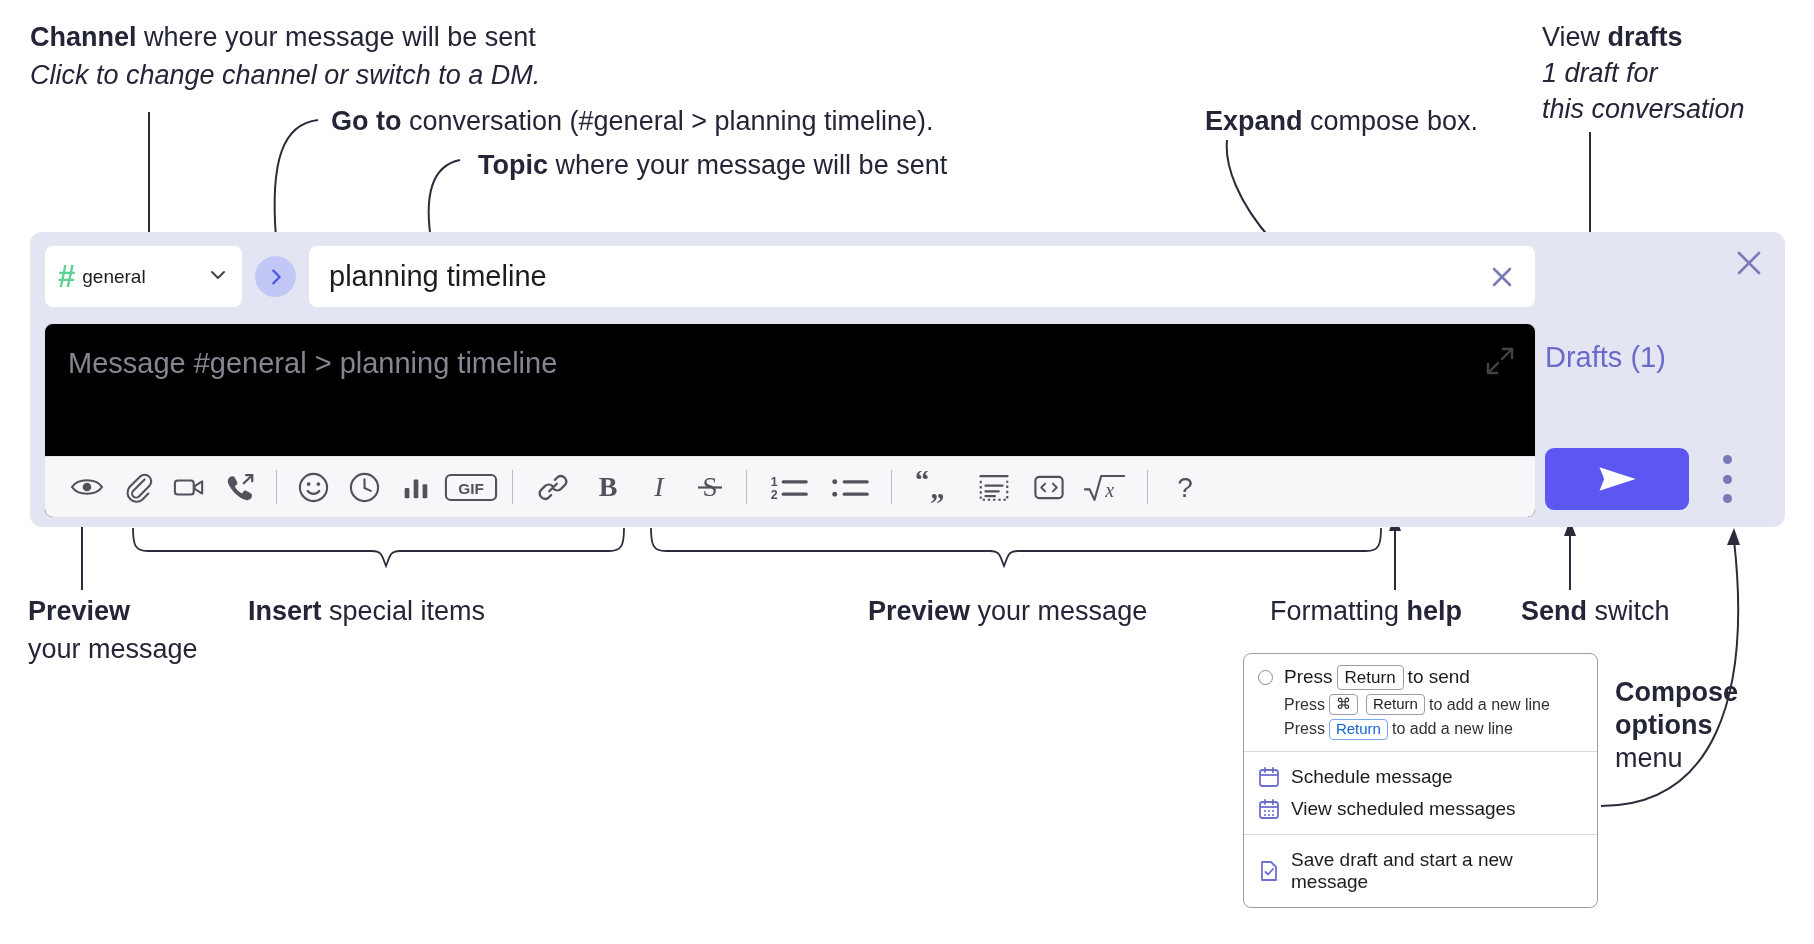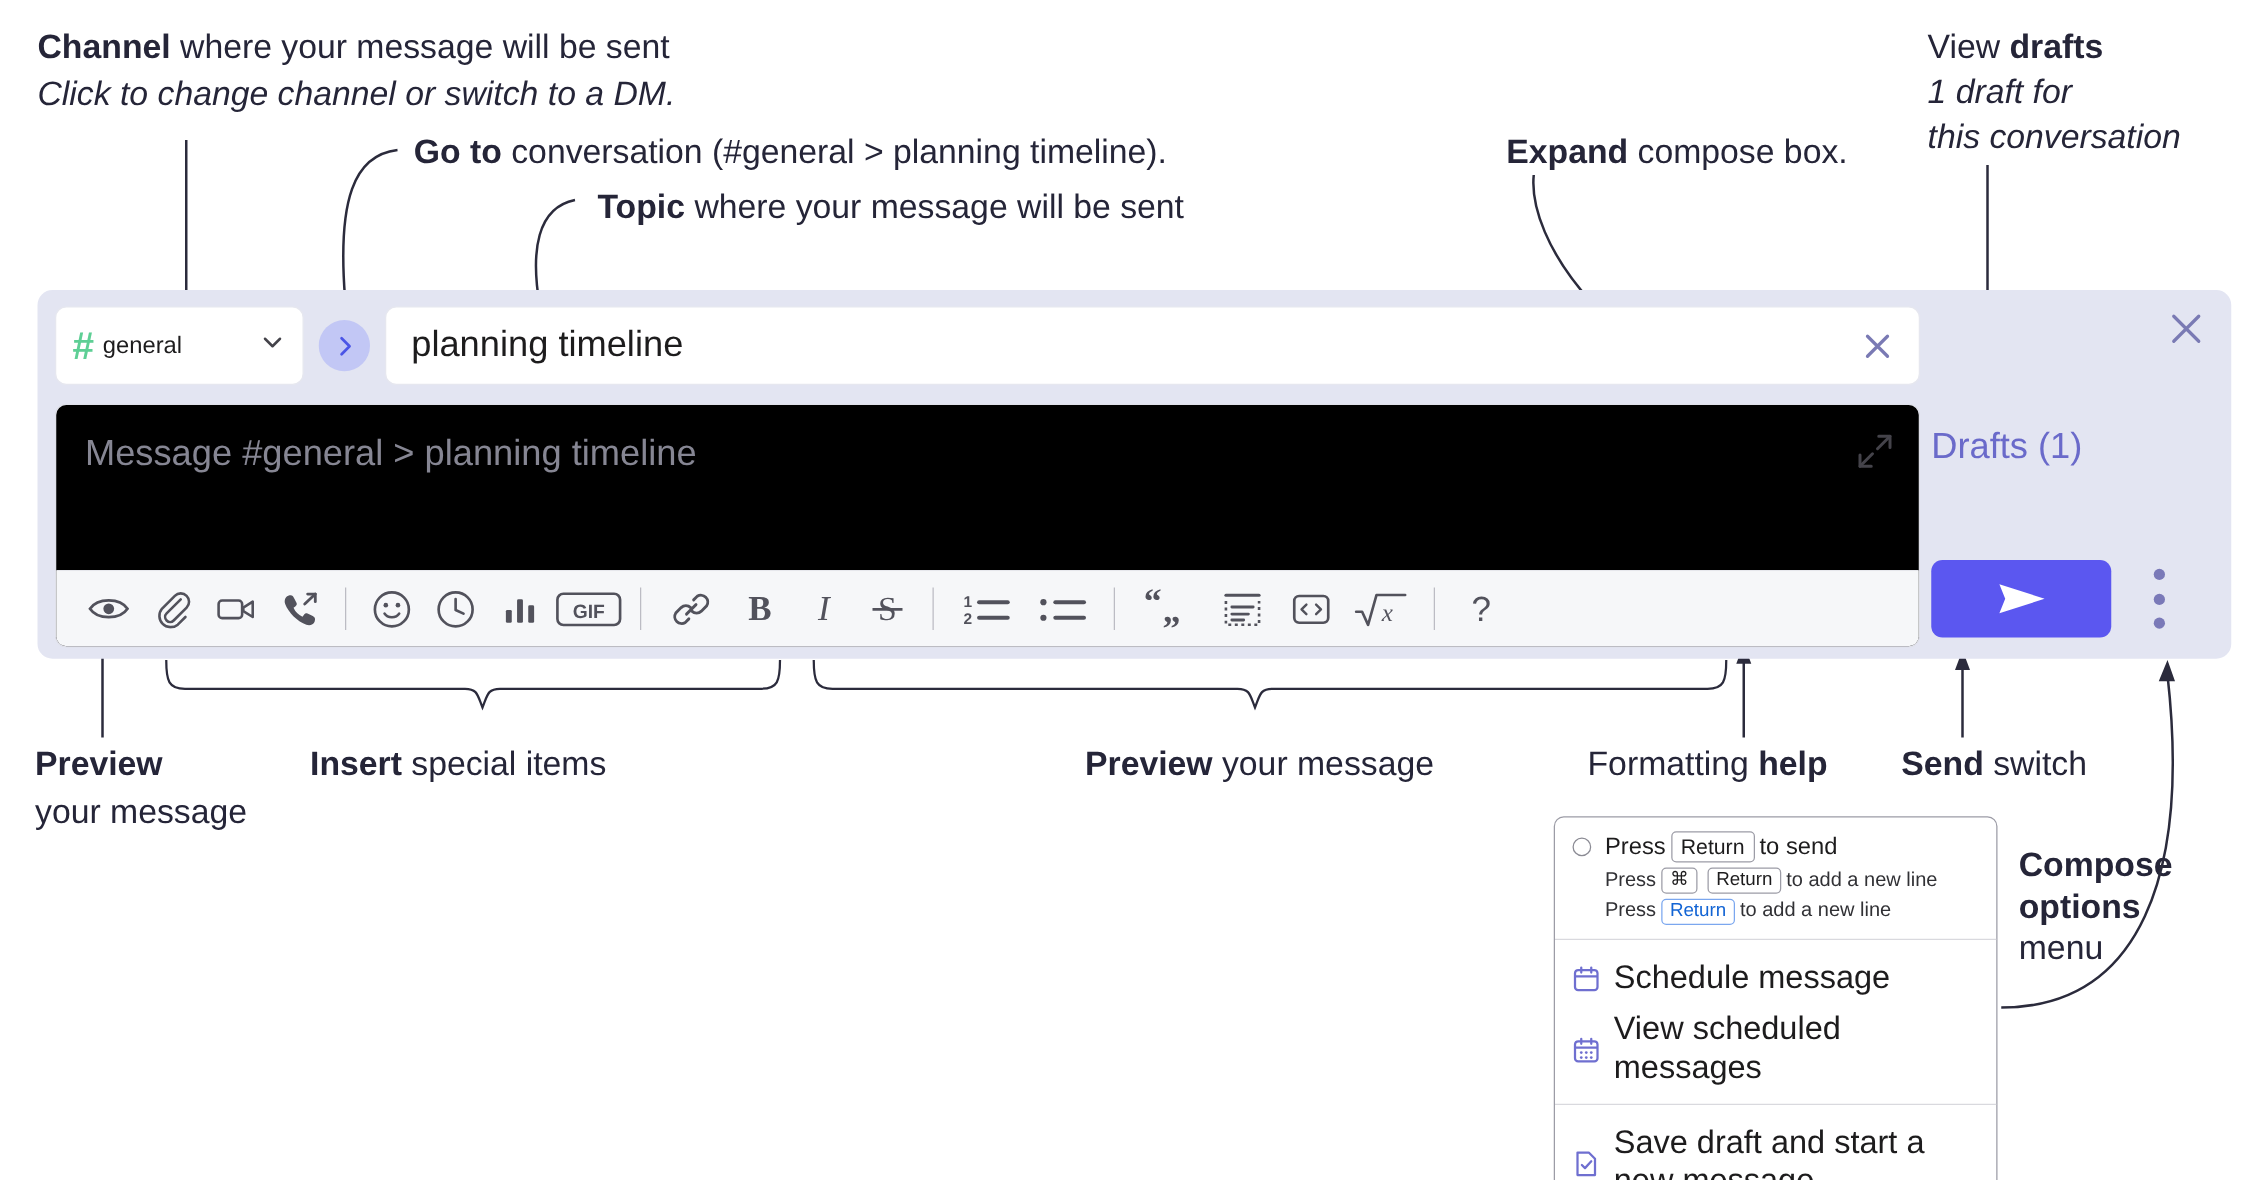--- a/index.html
+++ b/index.html
@@ -114,21 +114,21 @@
   }
   .ptxt{font-size:19px;}
   .key{
     display:inline-block;border:1px solid #9c9ca6;border-radius:4px;
     padding:1px 7px;margin:0 4px;font-size:17px;line-height:1.25;color:#1d1c1d;
     background:#fff;
   }
   .key.blue{border-color:#7ba7ef;color:#1264d4;}
   .sub{display:flex;align-items:center;padding:2px 14px 2px 40px;font-size:16px;color:#313135;}
   .sub .key{font-size:15px;padding:0px 6px;}
-  .mrow{display:flex;align-items:center;padding:5px 14px;font-size:26px;}
+  .mrow{display:flex;align-items:center;padding:5px 14px;font-size:19px;}
   .mico{width:22px;height:22px;margin-right:11px;flex:0 0 auto;}
 </style>
 </head>
 <body>
 
 <div class="ann" style="left:30px;top:22px;">
   <div><b>Channel</b><span> where your message will be sent</span></div>
   <div class="it" style="margin-top:6px;">Click to change channel or switch to a DM.</div>
 </div>
 

